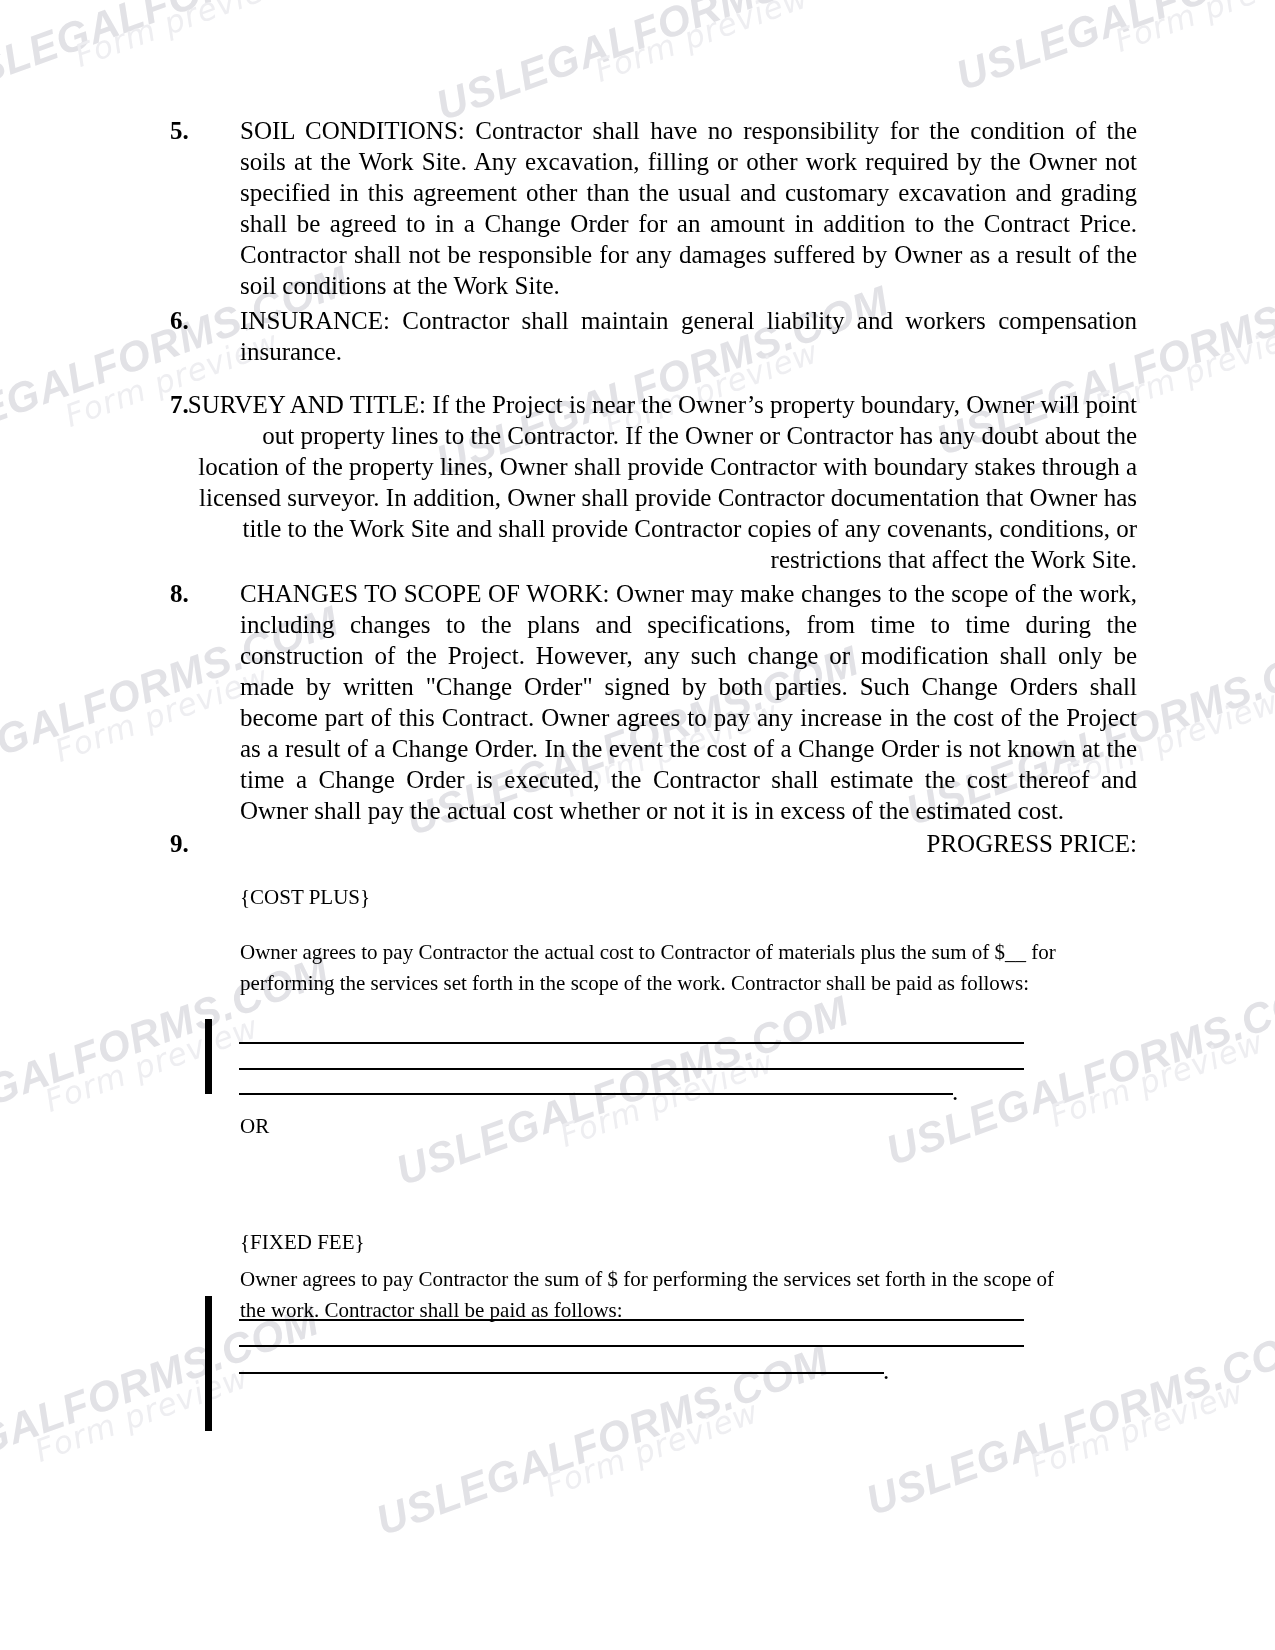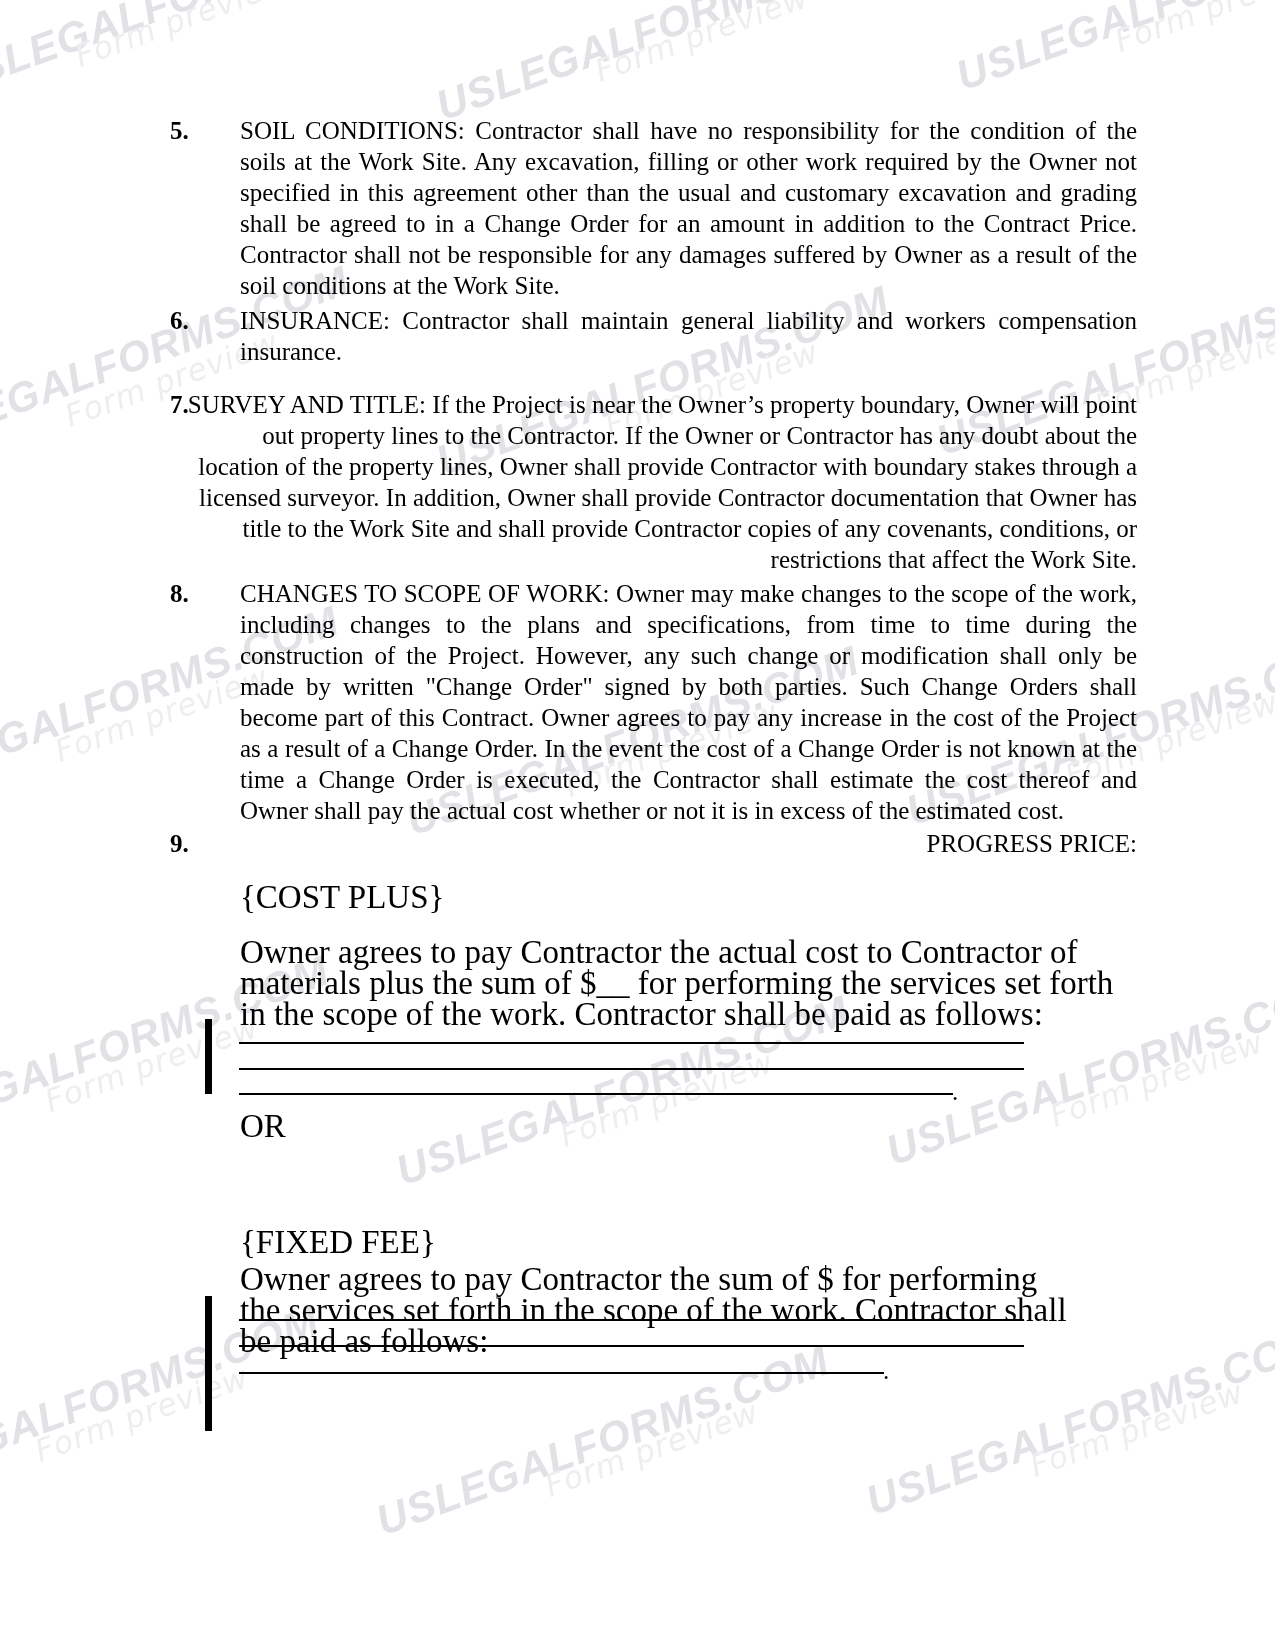--- a/index.html
+++ b/index.html
@@ -83,21 +83,21 @@
     text-align: right;
     margin-left: 16px;
   }
   .clause-title {
     font-weight: normal;
   }
 
   .para {
     position: absolute;
     left: 240px;
-    font-size: 33px;
+    font-size: 21px;
     line-height: 31px;
     width: 897px;
   }
   .para.plain { text-align: left; }
 
   
   .rule {
     position: absolute;
     height: 0;
     border-top: 2px solid #000;

